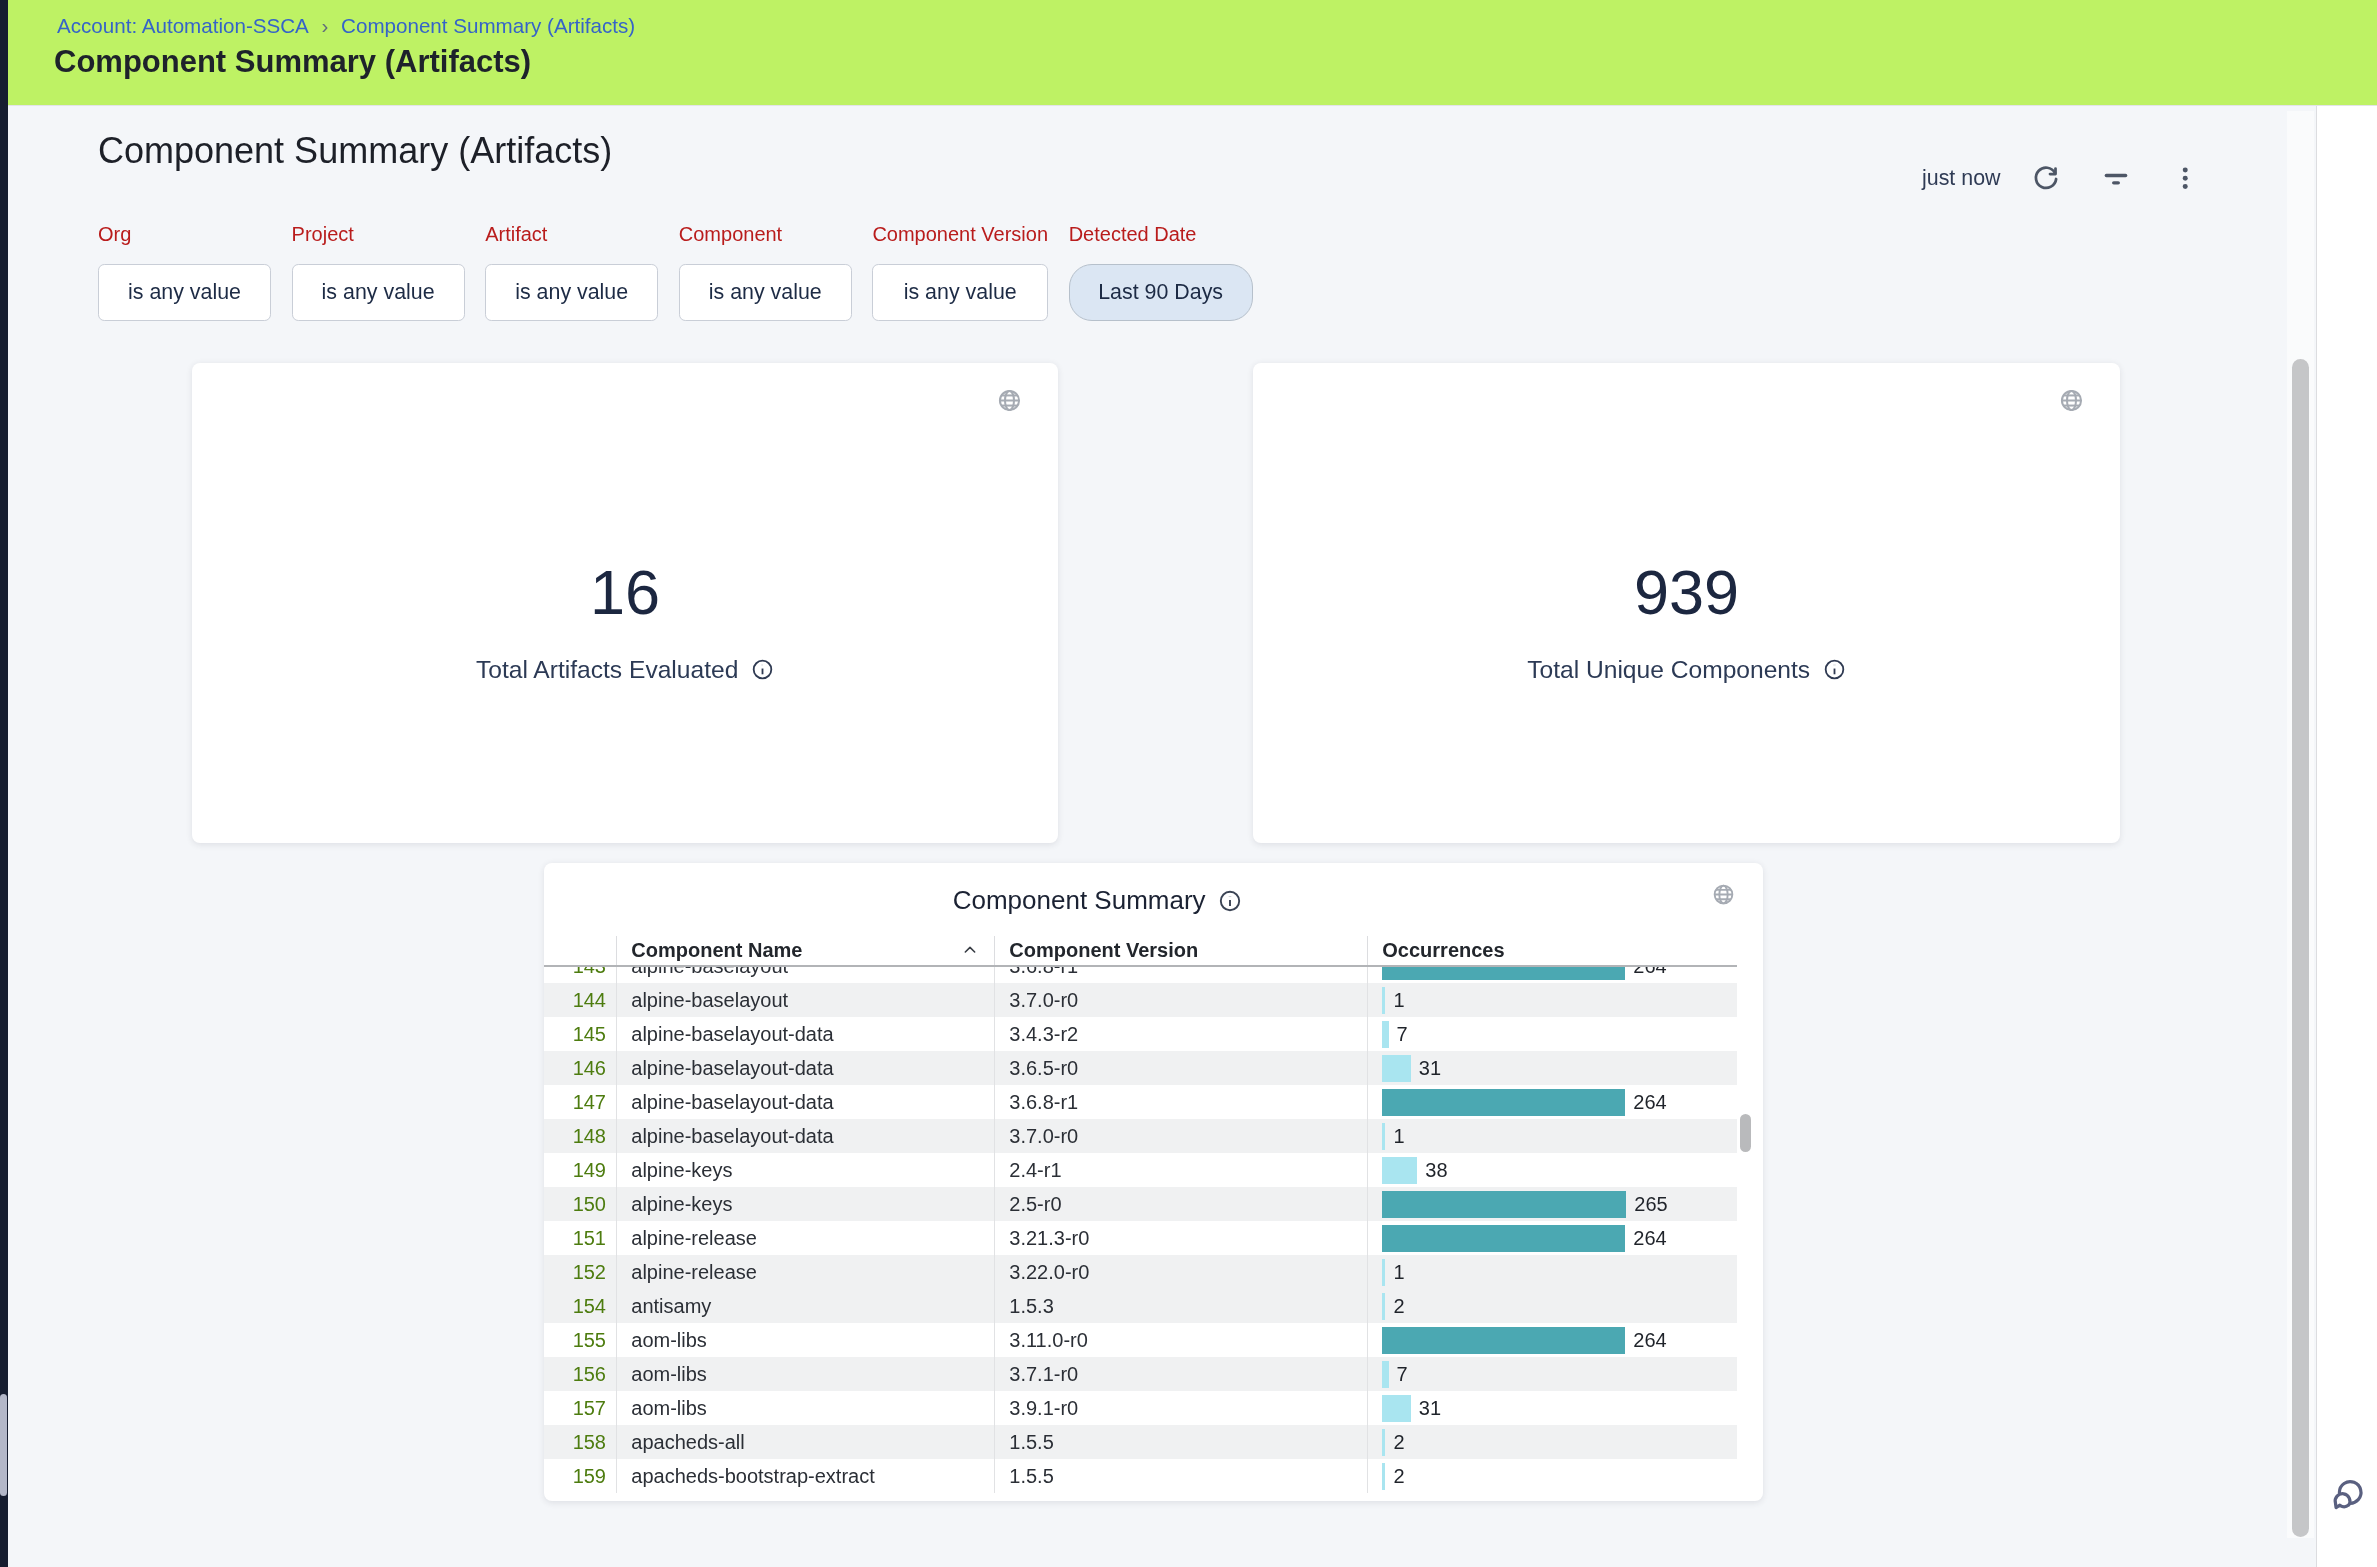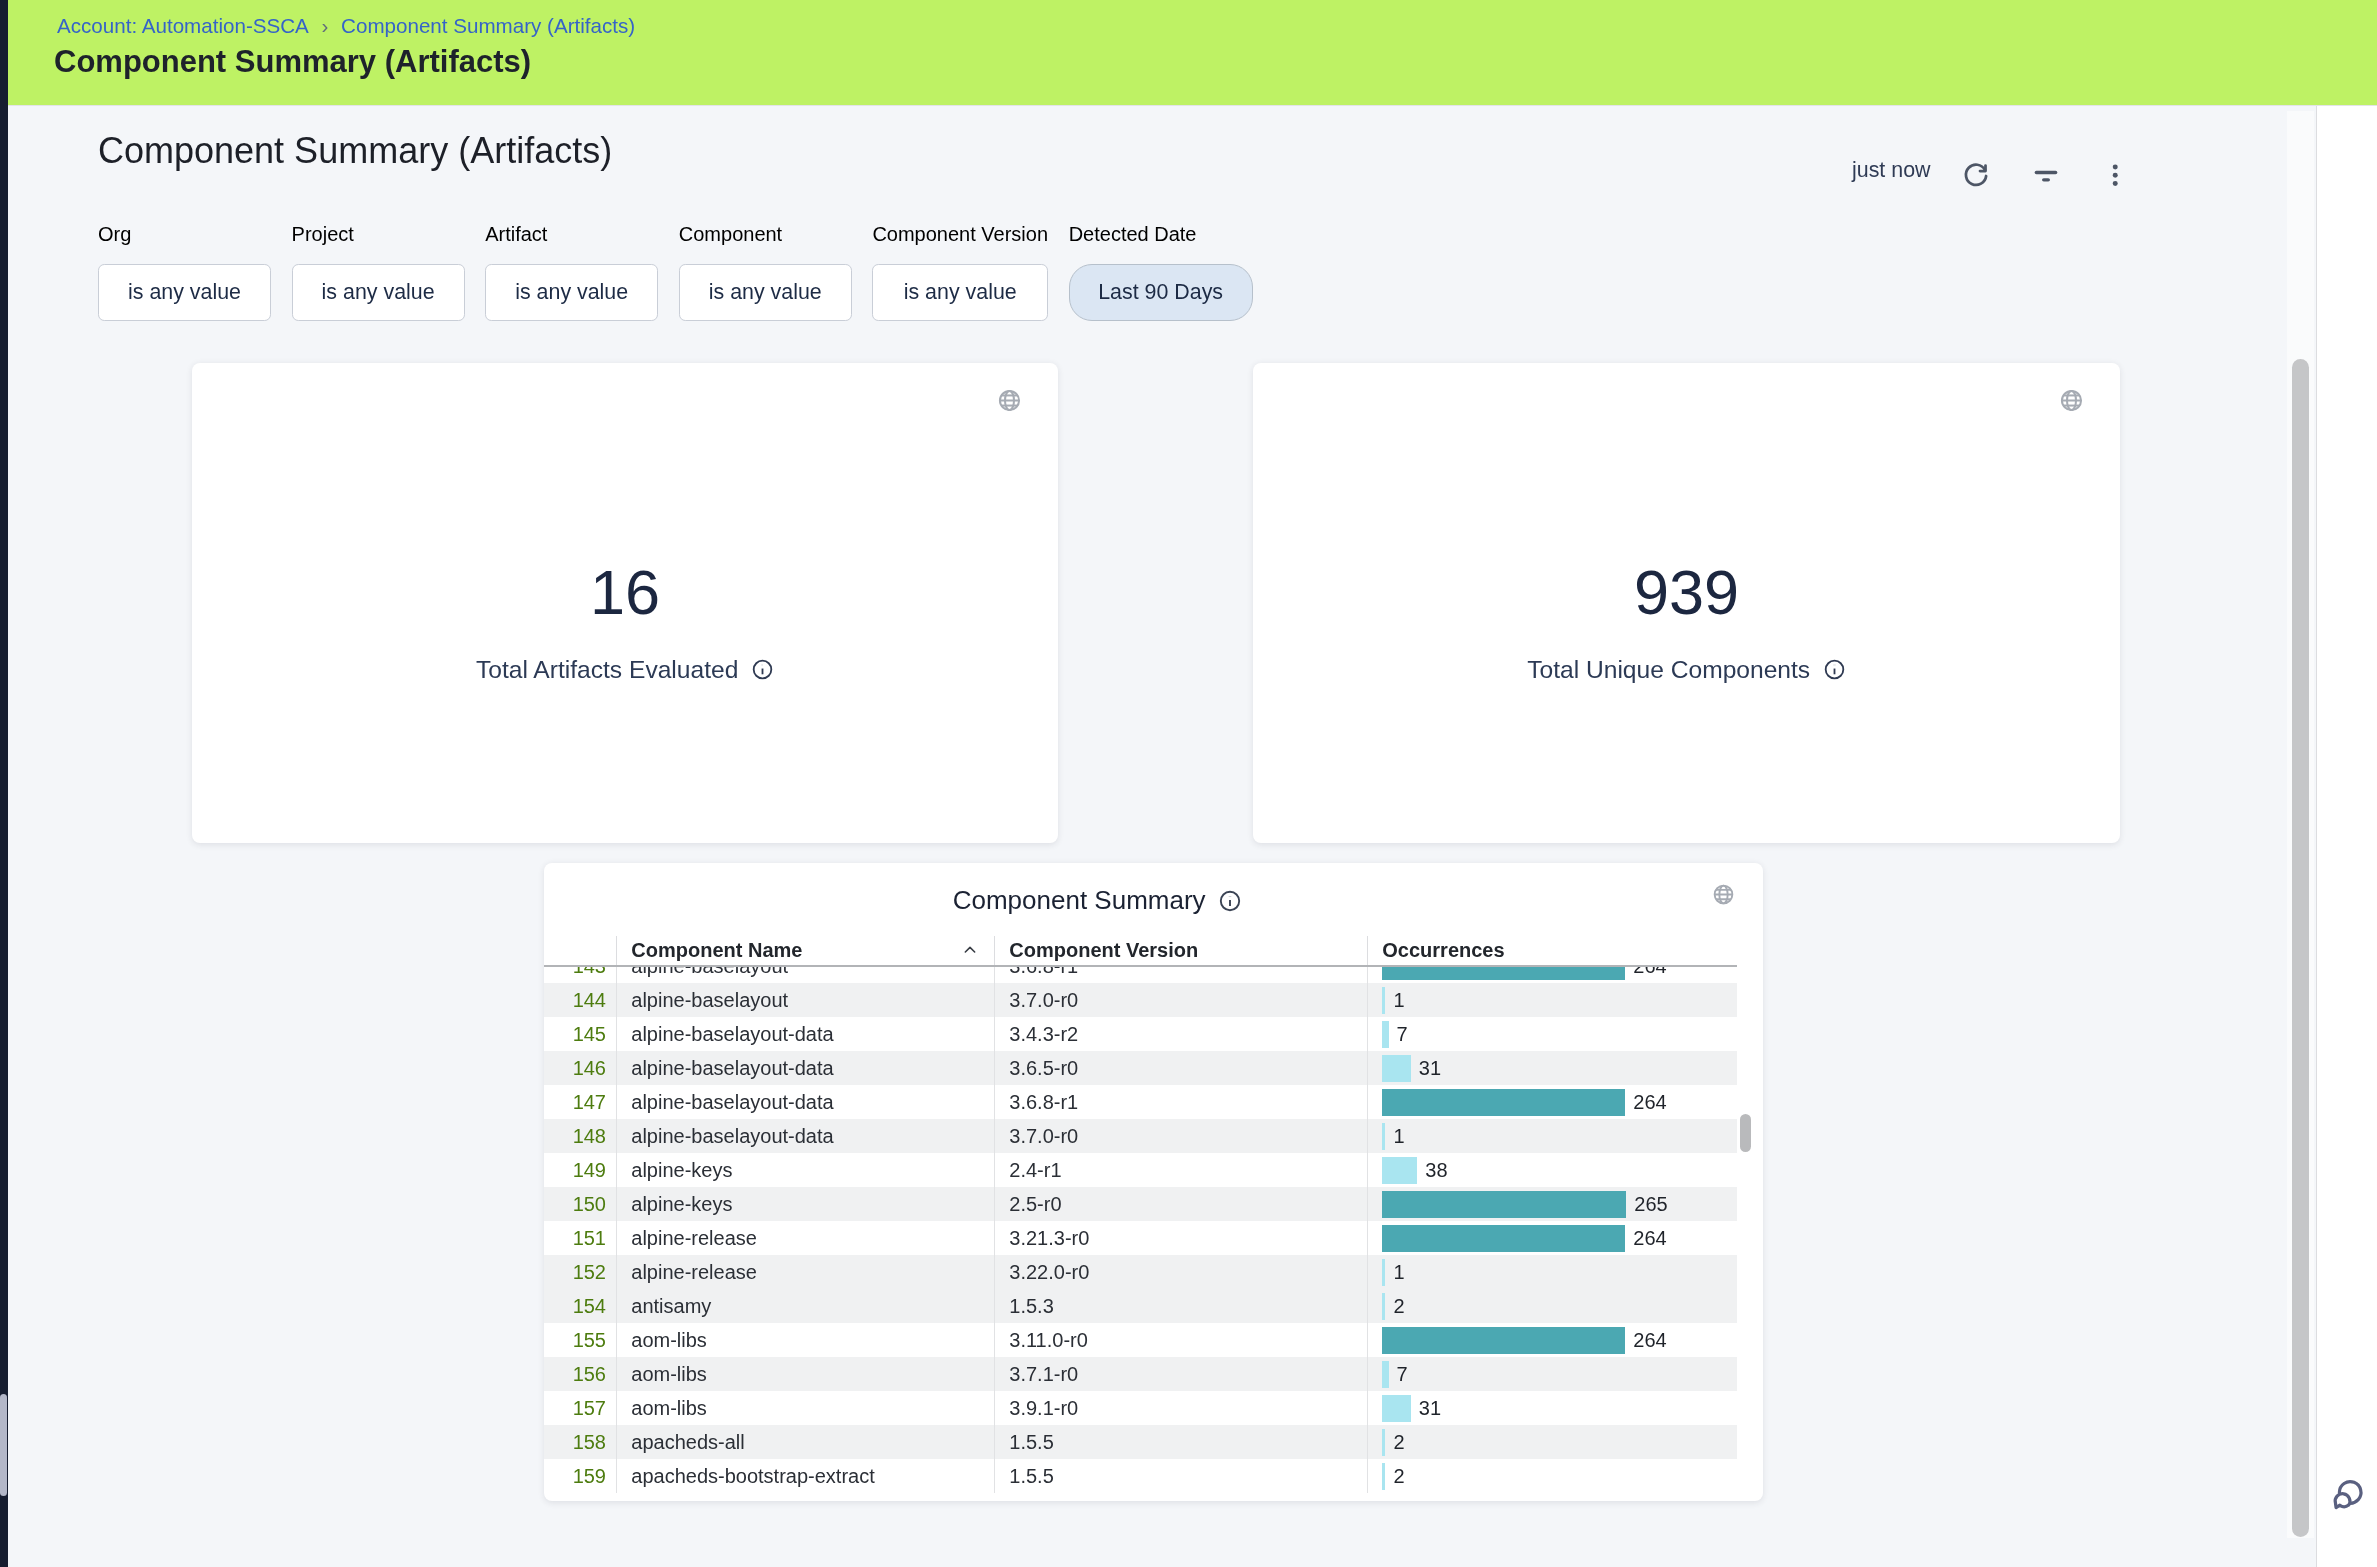--- a/index.html
+++ b/index.html
@@ -15,31 +15,31 @@
   .breadcrumb{position:absolute;left:49px;top:14.3px;font-size:20.6px;display:flex;align-items:center;}
   .crumb-link{color:#3564c8;cursor:pointer;text-decoration:none;}
   .crumb-sep{color:#5f6b7c;margin:0 12.7px;font-size:20.6px;}
   .page-title{position:absolute;left:46px;top:44px;font-size:31px;font-weight:bold;color:#1e222b;}
 
   
   .content{position:absolute;left:8px;top:106px;width:2309px;height:1461px;background:#f4f6f9;border-right:0.8px solid #dcdde0;box-sizing:border-box;}
 
   .dash-title{position:absolute;left:90px;top:24px;font-size:36px;font-weight:500;color:#1d2028;}
 
-  .controls{position:absolute;top:52px;left:1844px;display:flex;align-items:flex-start;height:41px;}
+  .controls{position:absolute;top:52px;left:1914px;display:flex;align-items:center;height:41px;}
   .just-now{font-size:21.4px;color:#2f3b55;width:79px;}
   .icon-btn{width:35px;height:35px;display:flex;align-items:center;justify-content:center;cursor:pointer;}
   .icon-btn.refresh{margin-left:27px;}
   .icon-btn.filtericon{margin-left:35px;}
   .icon-btn.kebab{margin-left:35px;}
 
   
   .filters{position:absolute;left:90px;top:117px;display:flex;gap:20.6px;}
   .filter-col{display:flex;flex-direction:column;}
-  .filter-label{font-size:20px;color:#000000;height:24px;margin-bottom:16.7px;}
+  .filter-label{font-size:20px;color:#b91c1c;height:24px;margin-bottom:16.7px;}
   .filter-chip{height:57px;min-width:173px;box-sizing:border-box;padding:0 1px;border:0.8px solid #c9ced7;border-radius:6.3px;background:#ffffff;color:#1d2b45;font-size:21.4px;display:flex;align-items:center;justify-content:center;cursor:pointer;}
   .filter-chip.active{background:#dbe6f3;border-color:#b6c0cb;min-width:184px;border-radius:23px;}
 
   
   .card{position:absolute;background:#ffffff;border-radius:8px;box-shadow:0 1.6px 6.3px rgba(40,41,61,0.10);}
   .stat-card-1{left:184px;top:257px;width:866px;height:480px;}
   .stat-card-2{left:1245px;top:257px;width:867px;height:480px;}
   .globe{position:absolute;top:24px;right:35px;}
   .stat-inner{position:absolute;left:0;top:0;right:0;bottom:0;display:flex;flex-direction:column;align-items:center;justify-content:center;padding-top:38px;}
   .stat-value{font-size:63px;font-weight:500;color:#1c2740;line-height:1;}

